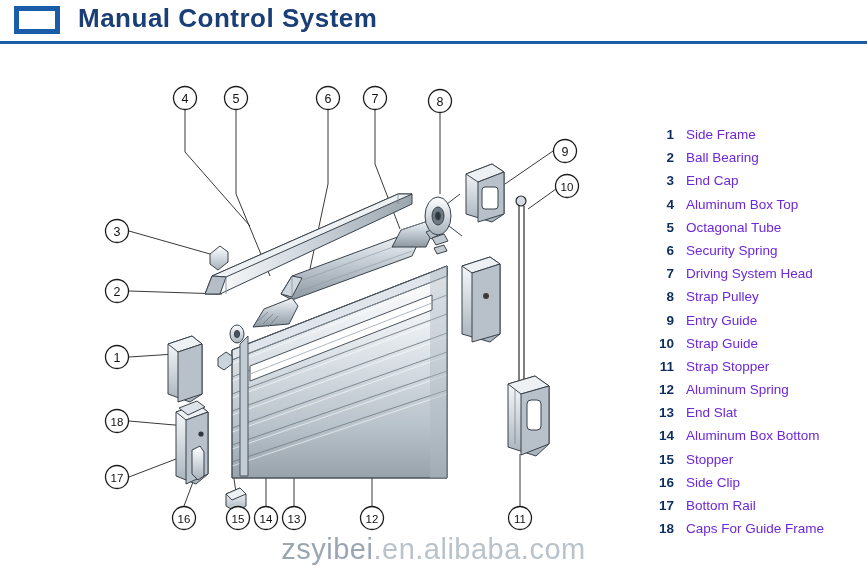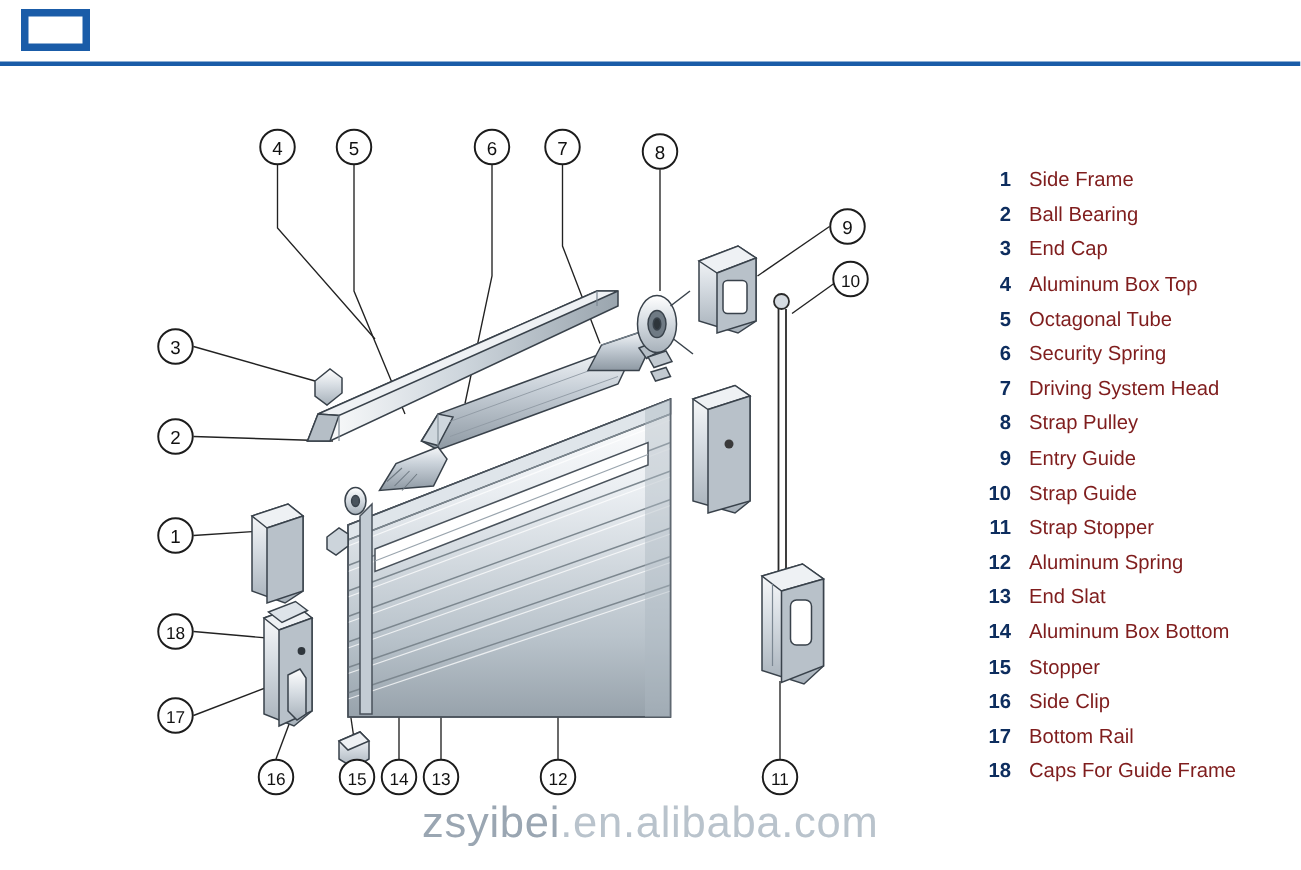--- a/index.html
+++ b/index.html
@@ -77,22 +77,23 @@
     width: 26px;
     text-align: right;
     font-size: 13.5px;
     font-weight: bold;
     color: #0d2d5e;
     padding-right: 12px;
     flex: none;
   }
   .legend-label {
     font-size: 13.5px;
-    color: #7f1d1d;
+    color: #6d28d9;
     white-space: nowrap;
+    margin-top: 15px;
   }
   
   .diagram {
     position: absolute;
     left: 0;
     top: 44px;
     width: 648px;
     height: 500px;
   }
   
@@ -111,20 +112,21 @@
 </style>
 </head>
 <body>
 
 <div class="page">
 
   <div class="header">
     <div class="header-accent">
       <div class="header-accent-inner"></div>
     </div>
+    <div class="header-title">Manual Control System</div>
     <div class="header-rule"></div>
   </div>
 
   <svg class="diagram" viewBox="0 0 648 500" width="648" height="500">
     <defs>
       <linearGradient id="gmetal" x1="0" y1="0" x2="0" y2="1">
         <stop offset="0%" stop-color="#ffffff"></stop>
         <stop offset="45%" stop-color="#d7dde3"></stop>
         <stop offset="100%" stop-color="#a7b1ba"></stop>
       </linearGradient>

